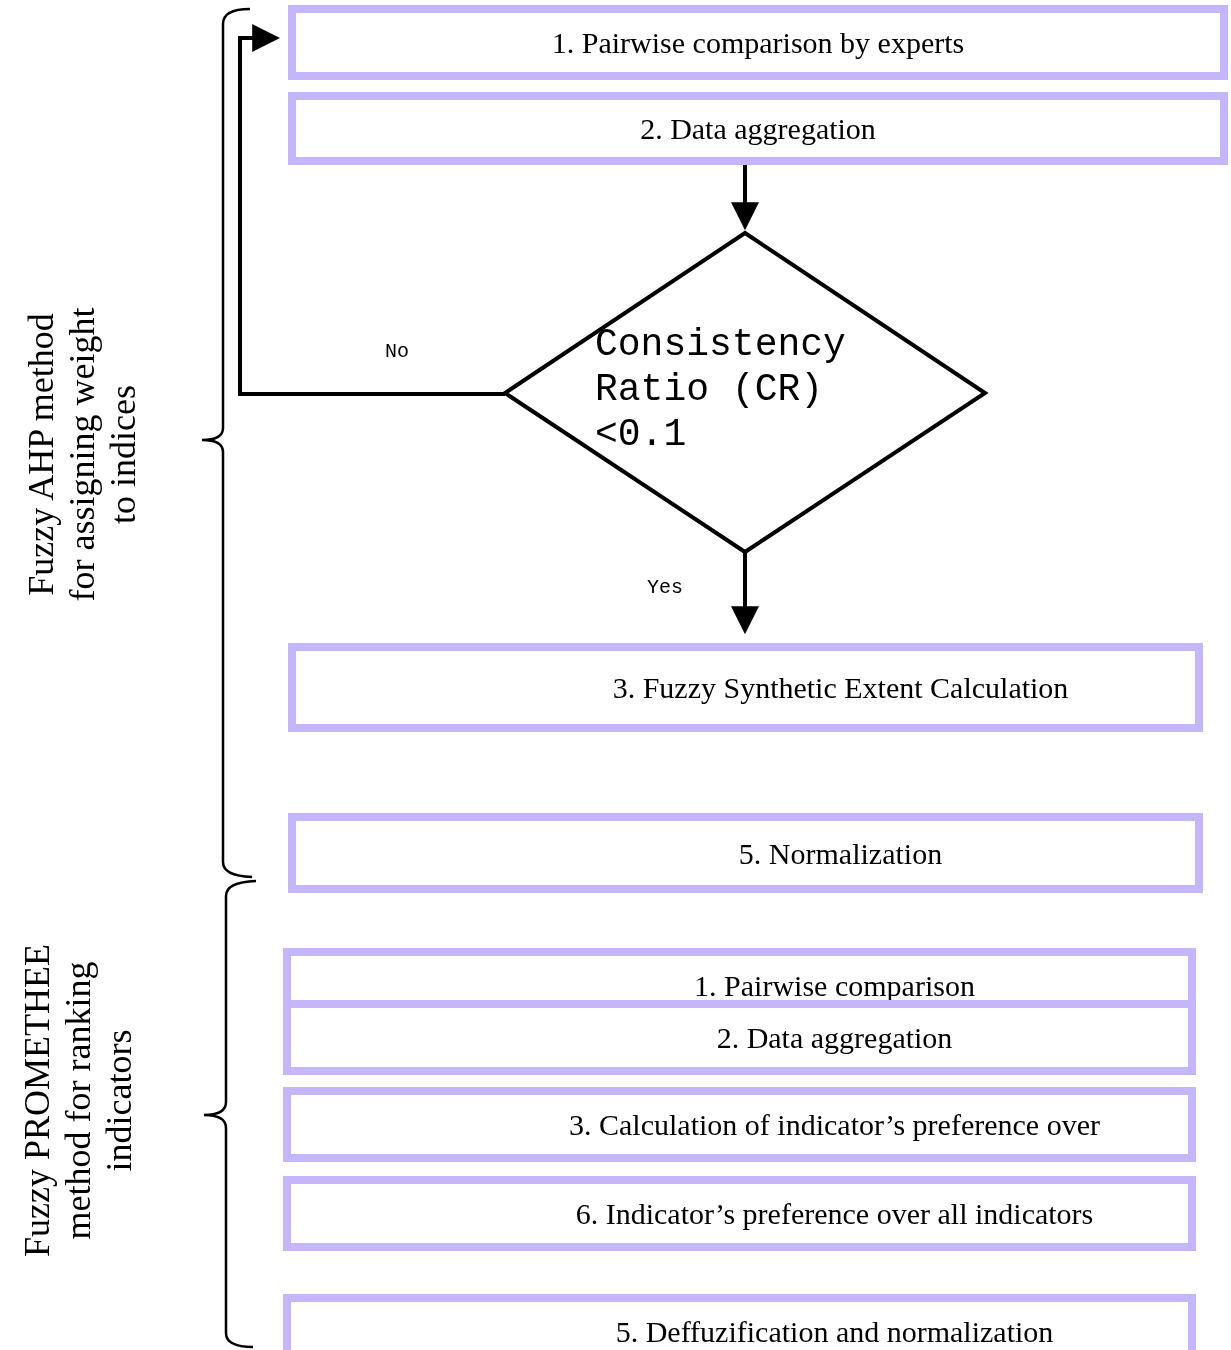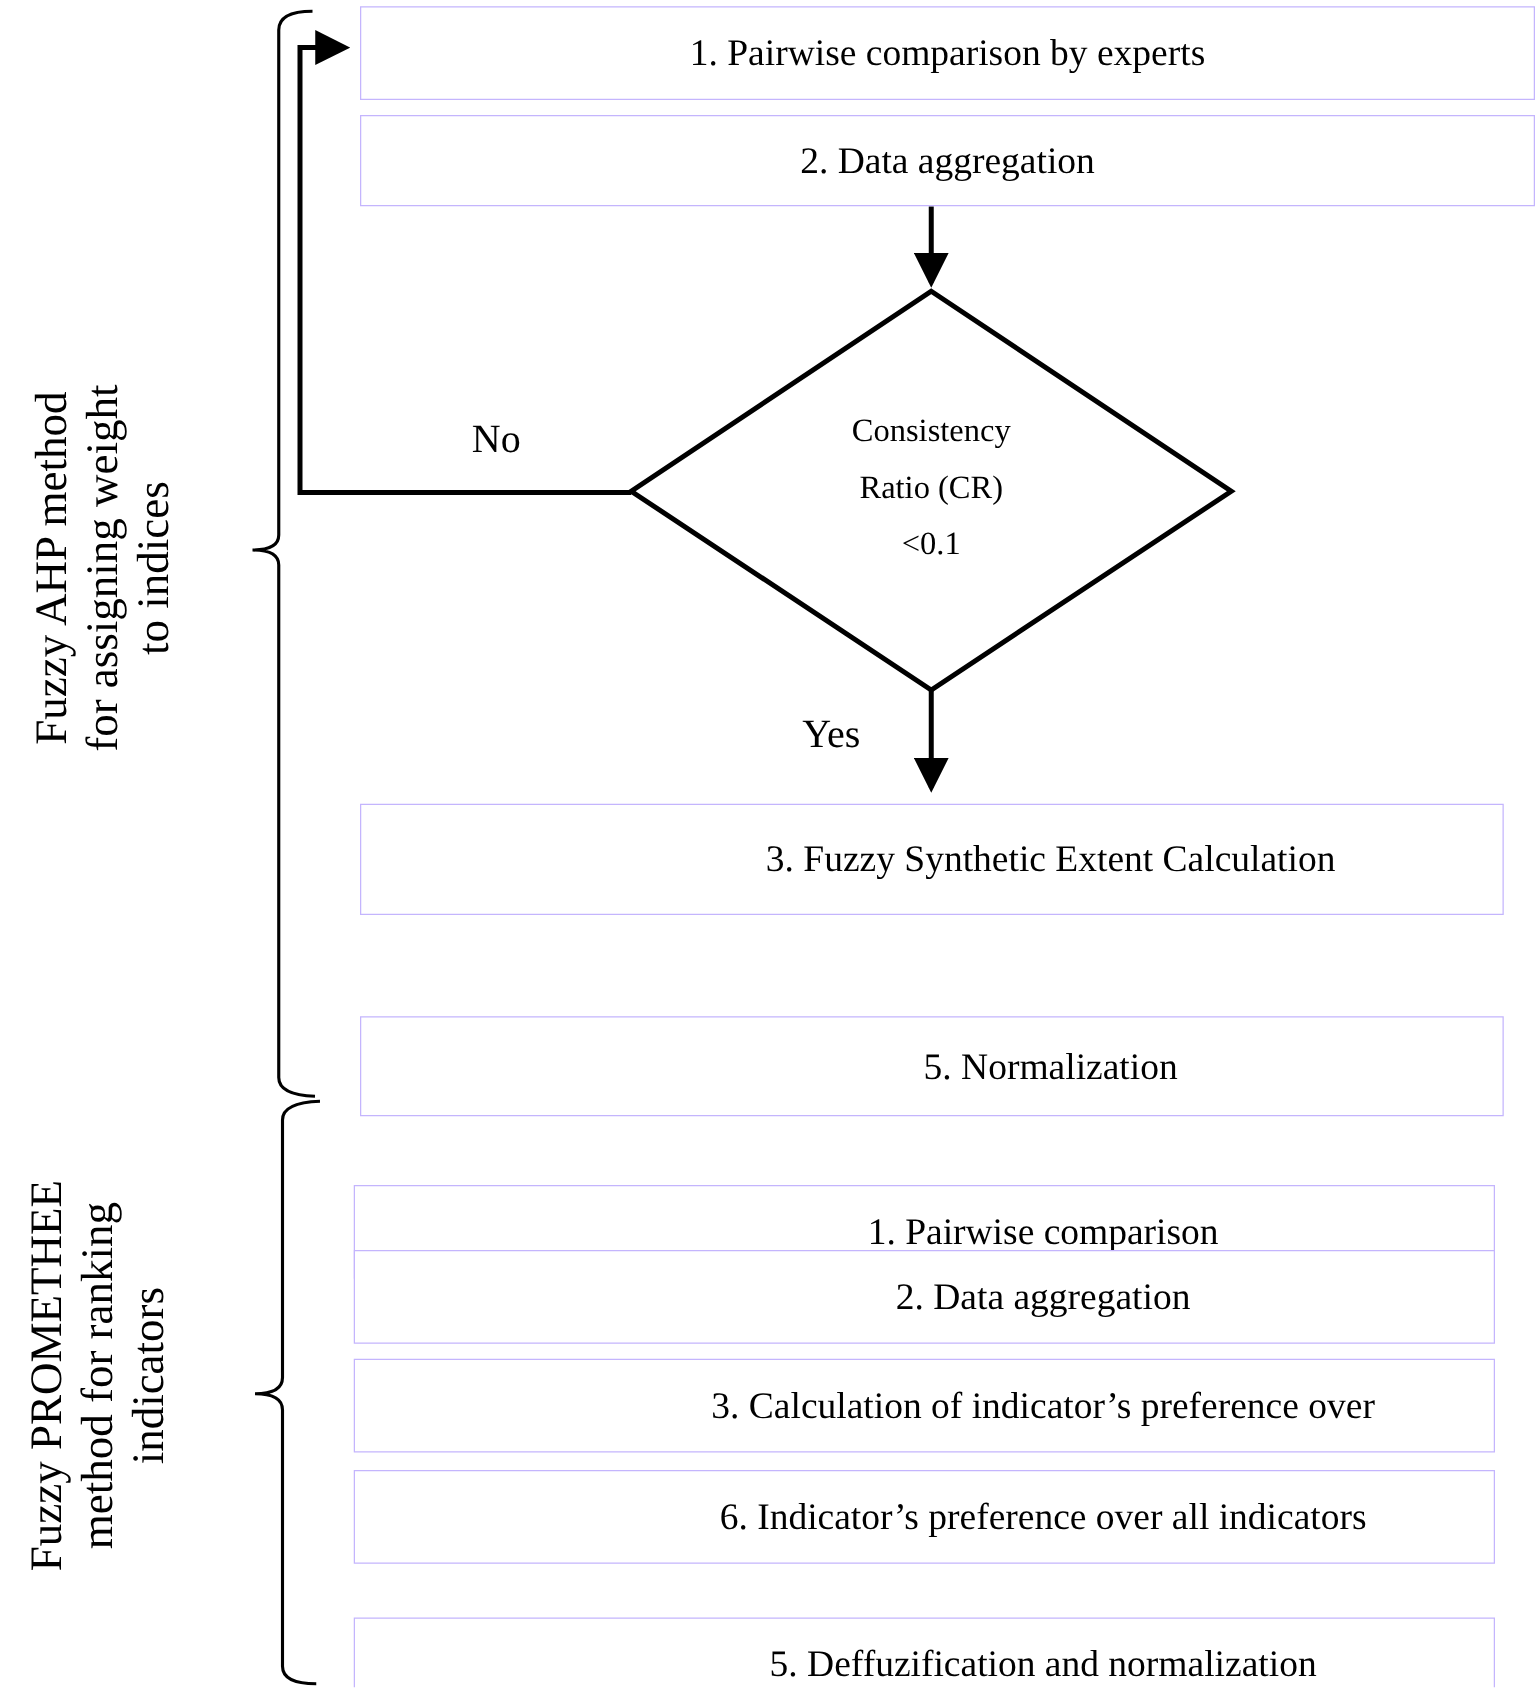--- a/index.html
+++ b/index.html
@@ -9,43 +9,43 @@
     height: 1350px;
     background: #ffffff;
     color: #000000;
     font-family: "Liberation Serif", serif;
     overflow: hidden;
   }
   .layer { position: absolute; left: 0; top: 0; }
   .flow-box {
     position: absolute;
     box-sizing: border-box;
-    border: 1px solid #c4b5fd;
+    border: 8px solid #c4b5fd;
     background: #ffffff;
     display: flex;
     align-items: center;
     justify-content: center;
     text-align: center;
     font-size: 30px;
     line-height: 1.1;
   }
   .flow-box.indent { padding-left: 190px; }
   .decision-text {
     position: absolute;
     left: 595px; top: 322px; width: 300px;
-    text-align: center;
-    font-size: 26px;
+    font-size: 38px;
     line-height: 45px;
+    font-family: Liberation Mono, monospace;
   }
   .decision-text span { display: block; }
   .branch-label {
     position: absolute;
     transform: translate(-50%, -50%);
-    font-family: Liberation Serif, serif;
-    font-size: 32px;
+    font-family: Liberation Mono, monospace;
+    font-size: 20px;
     white-space: nowrap;
   }
   .side-label {
     position: absolute;
     width: 560px; height: 123px;
     transform: rotate(-90deg);
     display: flex;
     flex-direction: column;
     justify-content: center;
     text-align: center;

